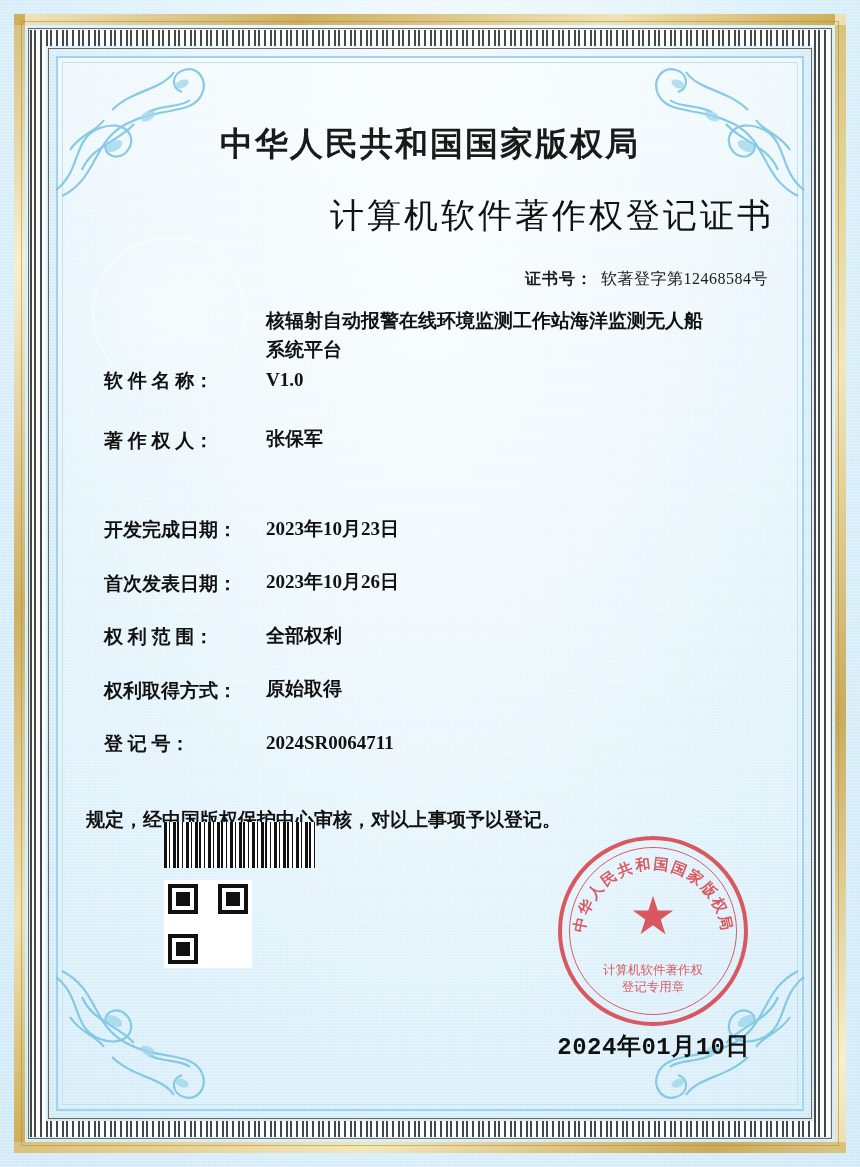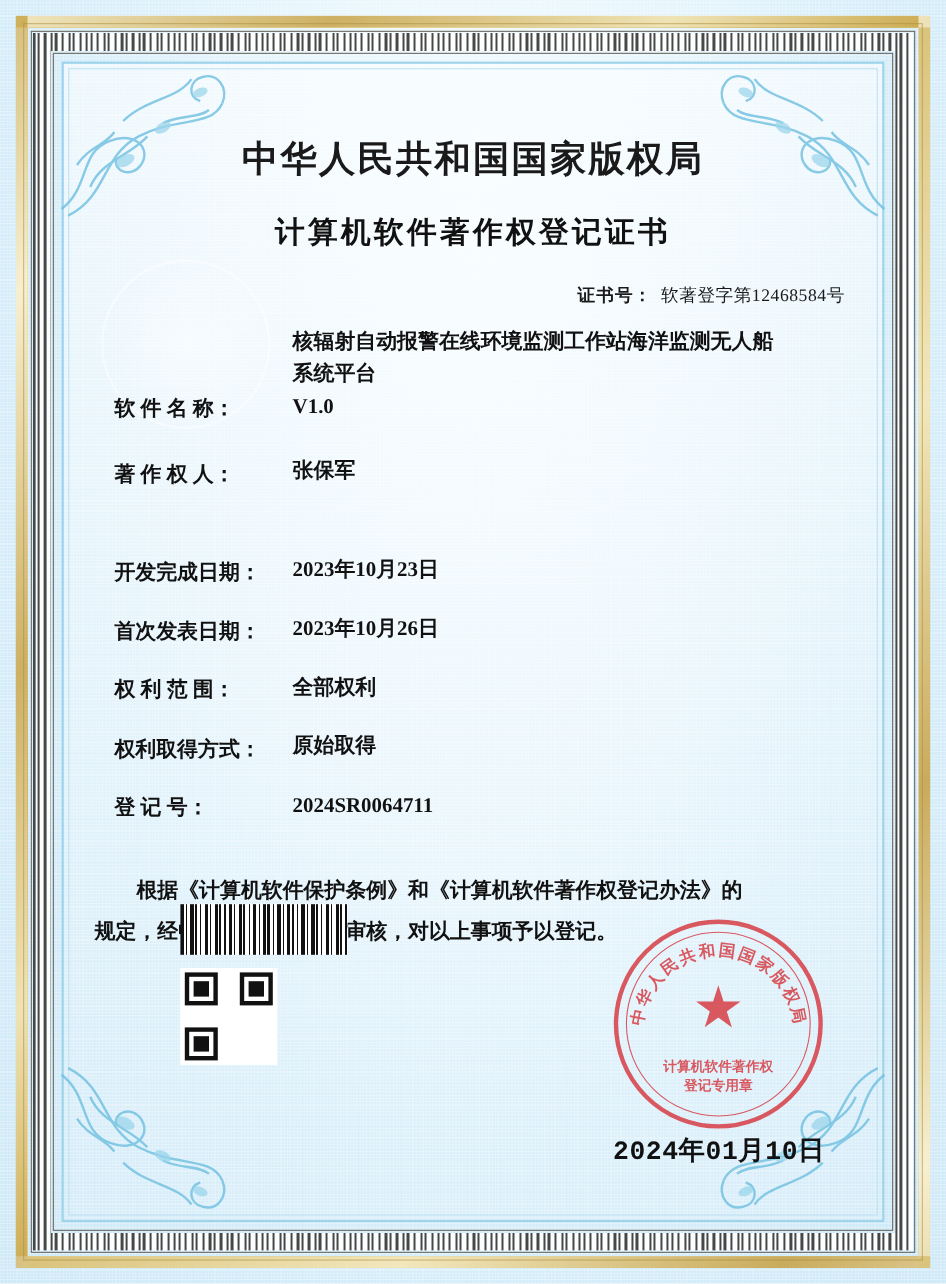--- a/index.html
+++ b/index.html
@@ -128,25 +128,25 @@
   .org-title {
     text-align: center;
     font-size: 33px;
     letter-spacing: 2px;
     color: #1a1a1a;
     font-weight: bold;
     font-family: "Liberation Serif", "DejaVu Serif", serif;
     margin-top: 18px;
   }
   .doc-title {
-    text-align: center;
-    font-size: 27px;
+    text-align: right;
+    font-size: 34px;
     letter-spacing: 3px;
     color: #111111;
-    font-weight: bold;
+    font-weight: normal;
     margin-top: 26px;
   }
 
   .cert-no-row {
     margin-top: 30px;
     text-align: right;
     font-size: 16px;
     color: #1a1a1a;
     padding-right: 6px;
   }
@@ -284,21 +284,21 @@
     inset: 0;
   }
   .seal-bottom-text {
     position: absolute;
     left: 0;
     right: 0;
     bottom: 26px;
     text-align: center;
     font-size: 12.5px;
     line-height: 1.35;
-    font-weight: bold;
+    font-weight: normal;
     color: #d7373f;
   }
 
   .issue-date {
     position: absolute;
     right: 24px;
     top: 208px;
     font-size: 24px;
     font-weight: bold;
     color: #111;
@@ -459,21 +459,20 @@
       </div>
 
       <div class="field-row loose">
         <div class="field-label">登 记 号：</div>
         <div class="field-value">2024SR0064711</div>
       </div>
 
     </div>
 
     <div class="statement">
-      <p class="indent">根据《计算机软件保护条例》和《计算机软件著作权登记办法》的</p>
       <p>规定，经中国版权保护中心审核，对以上事项予以登记。</p>
     </div>
 
     <div class="bottom-area">
 
       <div class="barcode"></div>
 
       <div class="qrcode">
         <span class="qr-finder qr-f1">
             <i></i>

